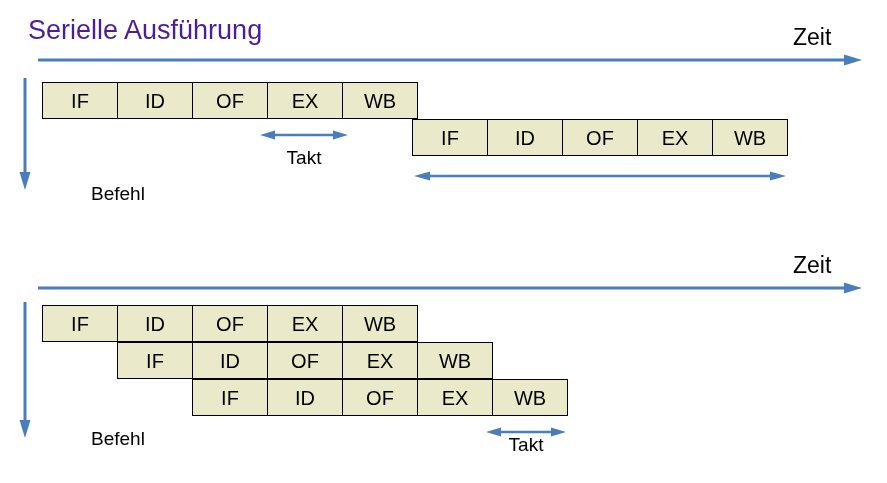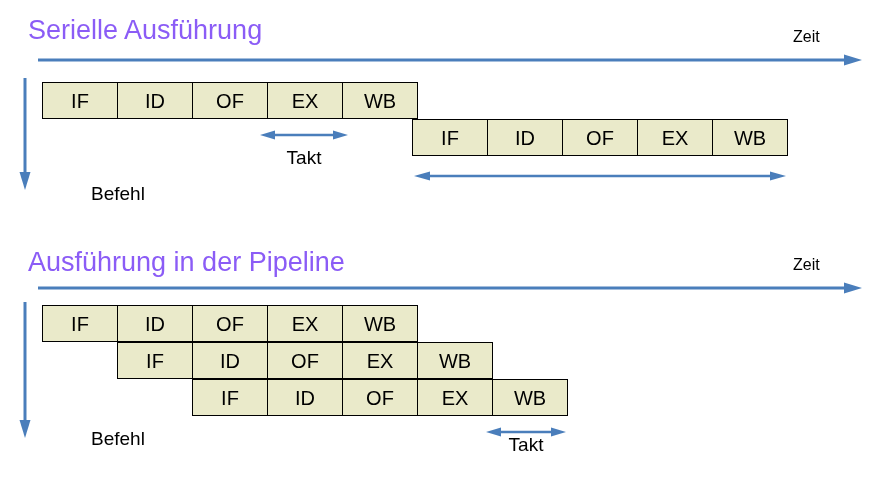--- a/index.html
+++ b/index.html
@@ -14,30 +14,30 @@
     font-family: "Liberation Sans", sans-serif;
     color: #000000;
     overflow: hidden;
   }
   .abs { position: absolute; }
 
   
   .section-title {
     font-size: 27px;
     line-height: 32px;
-    color: #8b5cf6;
+    color: #4c1d95;
     white-space: nowrap;
     letter-spacing: 0px;
   }
 
   
   .time-axis { height: 12px; }
   .time-axis svg { display: block; }
   .axis-label {
-    font-size: 16px;
+    font-size: 23px;
     line-height: 22px;
     white-space: nowrap;
   }
 
   
   .instr-axis svg { display: block; }
   .instr-label {
     font-size: 19px;
     line-height: 22px;
     white-space: nowrap;
@@ -127,21 +127,20 @@
     <svg width="372" height="12" viewBox="0 0 372 12">
       <line x1="12" y1="6" x2="360" y2="6" stroke="#4A7EBB" stroke-width="2.5"></line>
       <polygon points="0,6 16,1.5 16,10.5" fill="#4A7EBB"></polygon>
       <polygon points="372,6 356,1.5 356,10.5" fill="#4A7EBB"></polygon>
     </svg>
   </div>
 </div>
 
 <div class="abs section" style="left:0; top:236px; width:887px; height:247px;">
 
-  <div class="abs section-title" style="left:28px; top:10px;">Ausführung in der Pipeline</div>
 
   <div class="abs time-axis" style="left:38px; top:46px; width:824px; height:12px;">
     <svg width="824" height="12" viewBox="0 0 824 12">
       <line x1="0" y1="6" x2="810" y2="6" stroke="#4A7EBB" stroke-width="3"></line>
       <polygon points="824,6 806,0.5 806,11.5" fill="#4A7EBB"></polygon>
     </svg>
   </div>
 
   <div class="abs axis-label" style="left:793px; top:18px;">Zeit</div>
 

